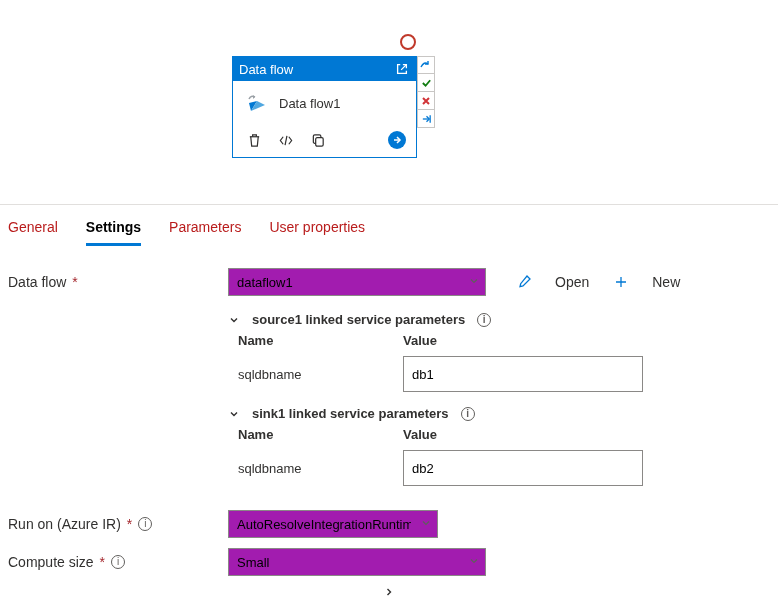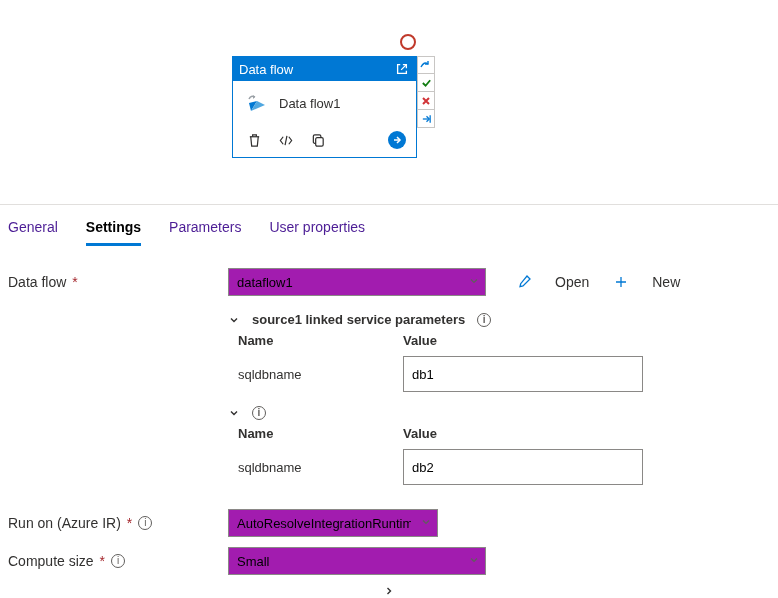--- a/index.html
+++ b/index.html
@@ -25,21 +25,21 @@
   .side-btns div + div { border-top: none; }
   .side-btns .blue { color: #0078d4; }
   .side-btns .green { color: #107c10; font-weight: bold; }
   .side-btns .red { color: #d13438; font-weight: bold; }
 
   .red-ring { position: absolute; left: 400px; top: 34px; width: 16px; height: 16px; border: 2px solid #c0392b; border-radius: 50%; }
 
   
   .tabs-row { position: absolute; left: 0; top: 204px; right: 0; border-top: 1px solid #e1dfdd; }
   .tabs { display: flex; gap: 28px; padding: 0 8px; margin-top: 10px; }
-  .tab { padding: 4px 0 8px 0; cursor: pointer; font-size: 14px; color: #4c1d95; }
+  .tab { padding: 4px 0 8px 0; cursor: pointer; font-size: 14px; color: #b91c1c; }
   .tab.active { font-weight: 600; border-bottom: 3px solid #0078d4; color: #000; }
 
   
   .form-area { position: absolute; left: 0; top: 258px; right: 0; padding: 10px 8px 0 8px; }
   .row { display: flex; align-items: flex-start; margin-bottom: 10px; }
   .label-col { width: 220px; padding-top: 6px; font-size: 14px; display: flex; align-items: center; gap: 6px; }
   .req { color: #a4262c; }
   .field-col { flex: 1; }
 
   .dropdown { position: relative; width: 258px; }
@@ -215,20 +215,21 @@
           <div class="col-name">sqldbname</div>
           <input type="text" value="db1" style="">
         </div>
       </div>
 
       <div class="section">
         <div class="section-header">
           <svg class="chev" width="12" height="12" viewBox="0 0 12 12" fill="none" stroke="#323130" stroke-width="1.4">
               <path d="M3 4.5l3 3 3-3"></path>
             </svg>
+          <span>sink1 linked service parameters</span>
           <span class="info-ico">i</span>
         </div>
         <div class="param-head">
           <div class="col-name">Name</div>
           <div>Value</div>
         </div>
         <div class="param-row">
           <div class="col-name">sqldbname</div>
           <input type="text" value="db2" style="">
         </div>

